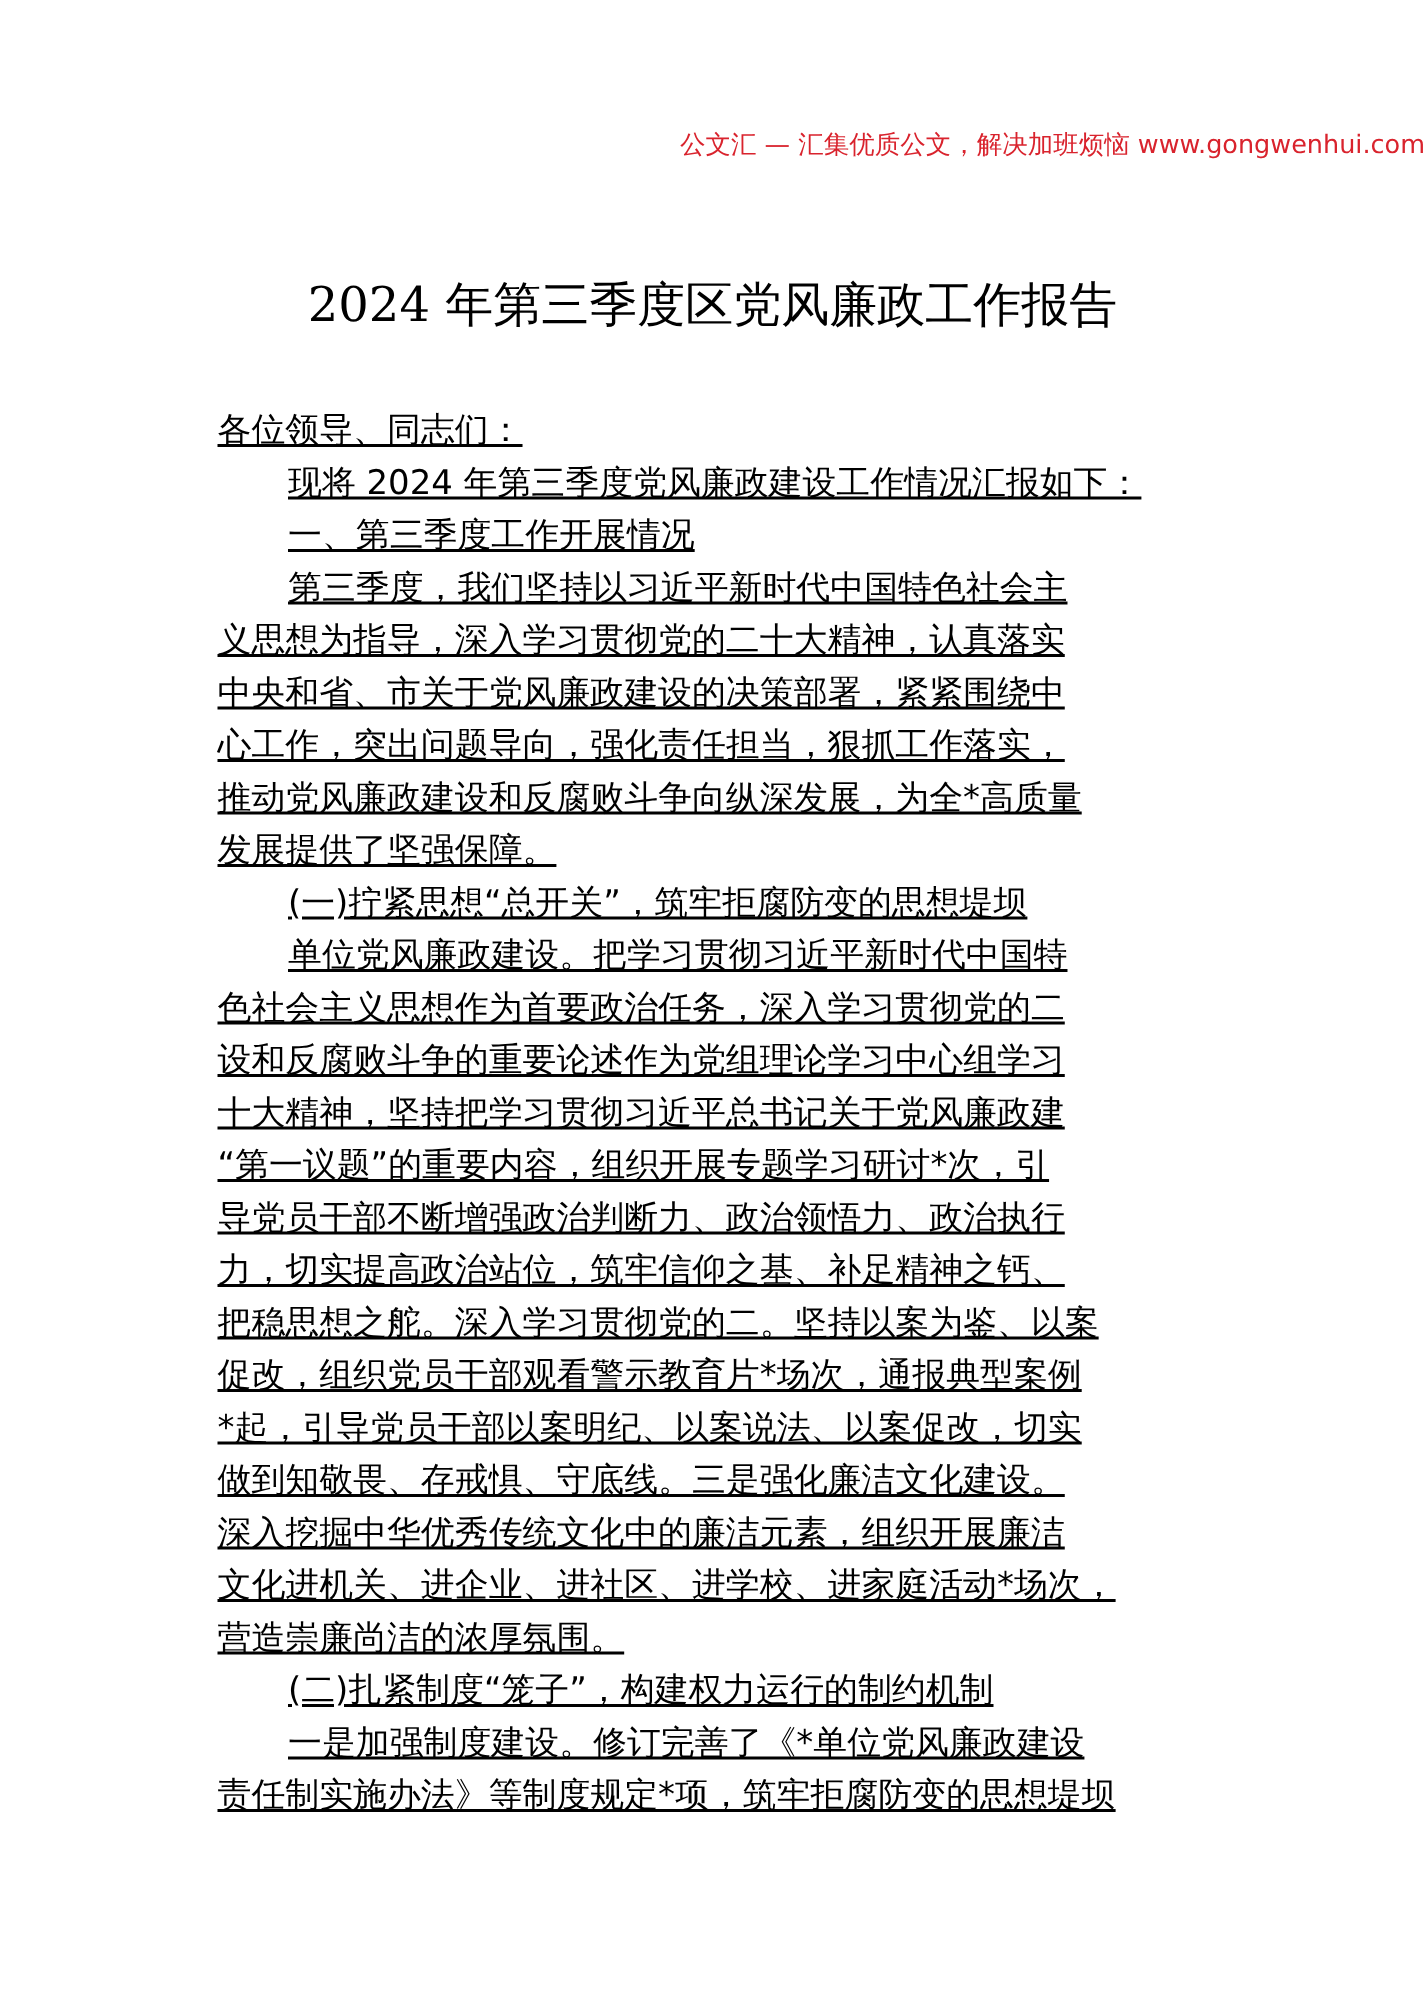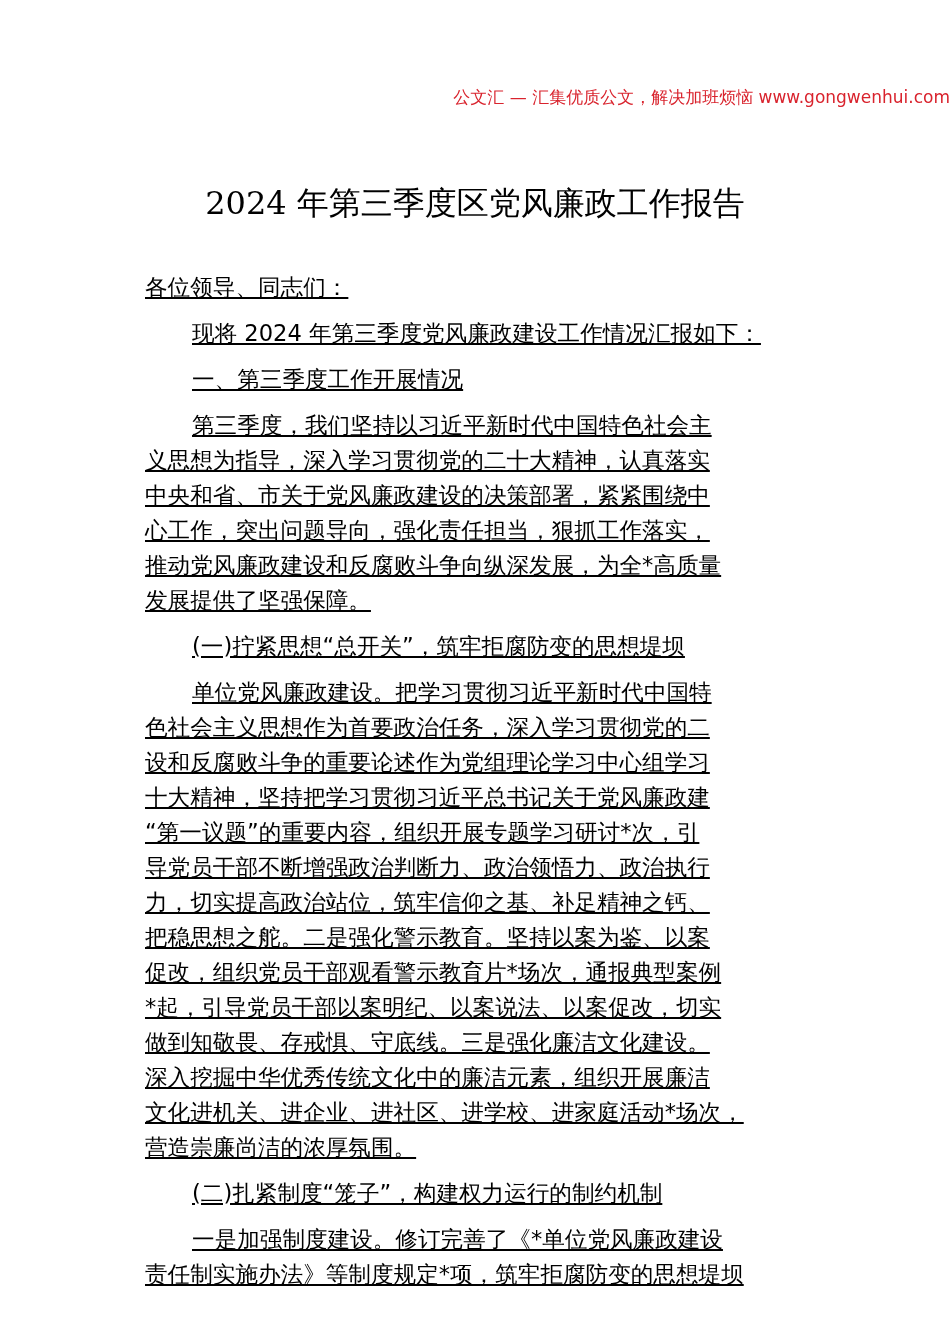--- a/index.html
+++ b/index.html
@@ -47,21 +47,20 @@
       line-height: 35px;
       text-decoration: underline;
     }
     .line {
       display: block;
       white-space: nowrap;
       height: 35px;
     }
     .indent {
       padding-left: 47px;
-      margin-top: 11px;
     }
   </style>
 </head>
 <body>
 
 <div class="watermark-header">公文汇 — 汇集优质公文，解决加班烦恼 www.gongwenhui.com</div>
 
 <div class="doc-title">2024 年第三季度区党风廉政工作报告</div>
 
 <div class="doc-body">
@@ -75,21 +74,21 @@
   <span class="line">推动党风廉政建设和反腐败斗争向纵深发展，为全*高质量</span>
   <span class="line">发展提供了坚强保障。</span>
   <span class="line indent">(一)拧紧思想“总开关”，筑牢拒腐防变的思想堤坝</span>
   <span class="line indent">单位党风廉政建设。把学习贯彻习近平新时代中国特</span>
   <span class="line">色社会主义思想作为首要政治任务，深入学习贯彻党的二</span>
   <span class="line">设和反腐败斗争的重要论述作为党组理论学习中心组学习</span>
   <span class="line">十大精神，坚持把学习贯彻习近平总书记关于党风廉政建</span>
   <span class="line">“第一议题”的重要内容，组织开展专题学习研讨*次，引</span>
   <span class="line">导党员干部不断增强政治判断力、政治领悟力、政治执行</span>
   <span class="line">力，切实提高政治站位，筑牢信仰之基、补足精神之钙、</span>
-  <span class="line">把稳思想之舵。二是强化警示教育。坚持以案为鉴、以案</span>
+  <span class="line">把稳思想之舵。深入学习贯彻党的二。坚持以案为鉴、以案</span>
   <span class="line">促改，组织党员干部观看警示教育片*场次，通报典型案例</span>
   <span class="line">*起，引导党员干部以案明纪、以案说法、以案促改，切实</span>
   <span class="line">做到知敬畏、存戒惧、守底线。三是强化廉洁文化建设。</span>
   <span class="line">深入挖掘中华优秀传统文化中的廉洁元素，组织开展廉洁</span>
   <span class="line">文化进机关、进企业、进社区、进学校、进家庭活动*场次，</span>
   <span class="line">营造崇廉尚洁的浓厚氛围。</span>
   <span class="line indent">(二)扎紧制度“笼子”，构建权力运行的制约机制</span>
   <span class="line indent">一是加强制度建设。修订完善了《*单位党风廉政建设</span>
   <span class="line">责任制实施办法》等制度规定*项，筑牢拒腐防变的思想堤坝</span>
 </div>

